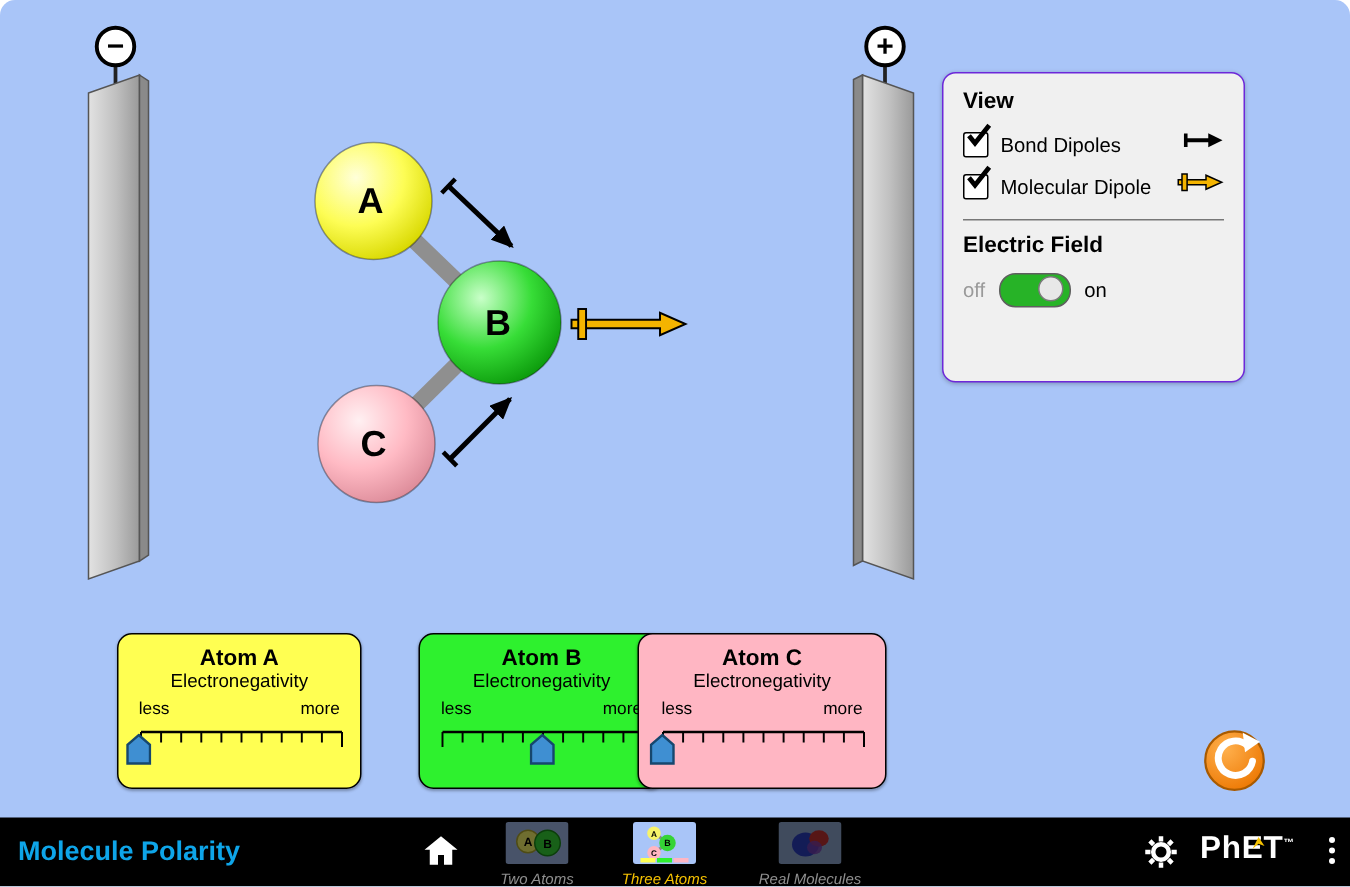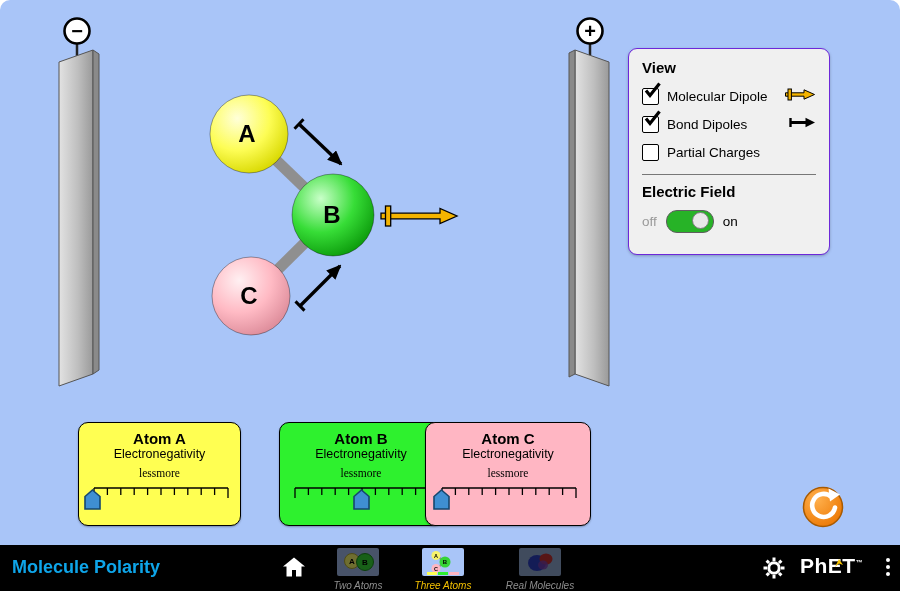--- a/index.html
+++ b/index.html
@@ -31,21 +31,21 @@
 
   
   .en-panel{position:absolute;top:422px;height:104px;border:1.5px solid #000;border-radius:10px;
     box-sizing:border-box;text-align:center;box-shadow:0 1px 2px rgba(0,0,0,.3);}
   .en-panel.a{left:78px;width:163px;background:#ffff52;}
   .en-panel.b{left:252px;width:164px;background:#2ef12e;margin-left:27px;}
   .en-panel.c{left:425px;width:166px;background:#ffb6c3;border-radius:10px;}
   .panel-title{font-weight:bold;font-size:15px;margin-top:7px;}
   .panel-sub{font-size:12.5px;}
   .en-slider{position:relative;width:134px;margin:6px auto 0;height:48px;text-align:left;}
-  .minmax{display:flex;justify-content:center;font-size:11.5px;font-family:Liberation Serif, serif;}
+  .minmax{display:flex;justify-content:space-between;font-size:11.5px;}
   .track-svg{display:block;margin-top:1px;}
   .thumb{position:absolute;top:22px;width:17px;height:21px;cursor:pointer;}
 
   
   .reset-btn{position:absolute;left:802px;top:486px;width:42px;height:42px;cursor:pointer;}
 
   
   .navbar{position:absolute;left:0;top:545px;width:900px;height:46px;background:#000;}
   .nav-title{position:absolute;left:12px;top:12px;font-size:18px;color:#0ea5e9;font-weight:bold;}
   .home-btn{position:absolute;left:282px;top:11px;width:24px;height:22px;cursor:pointer;}
@@ -142,51 +142,45 @@
 
   <div class="view-panel">
     <div class="vp-title">View</div>
 
     <div class="check-row">
       <span class="checkbox checked">
         <svg class="check" width="19" height="17" viewBox="0 0 19 17">
           <path d="M3,8.5 L7,13.5 L16.5,1.5" fill="none" stroke="#000" stroke-width="3.2"></path>
           </svg>
       </span>
-      <span class="check-label">Molecular Dipole</span>
-      <span class="row-icon">
-        <svg width="33" height="13" viewBox="0 0 33 13">
-          <path d="M2.5,4.8 H21 V1.8 L31.5,6.5 L21,11.2 V8.2 H2.5 Z" fill="#f4b400" stroke="#000"></path>
-          <rect x="5" y="1" width="3.4" height="11" fill="#f4b400" stroke="#000"></rect>
-          </svg>
-      </span>
-    </div>
-
-    <div class="check-row">
-      <span class="checkbox checked">
-        <svg class="check" width="19" height="17" viewBox="0 0 19 17">
-          <path d="M3,8.5 L7,13.5 L16.5,1.5" fill="none" stroke="#000" stroke-width="3.2"></path>
-          </svg>
-      </span>
       <span class="check-label">Bond Dipoles</span>
       <span class="row-icon">
         <svg width="30" height="13" viewBox="0 0 30 13">
           <line x1="4.5" y1="6.5" x2="20" y2="6.5" stroke="#000" stroke-width="2.8"></line>
           <path d="M19.5,1.8 L29,6.5 L19.5,11.2 Z" fill="#000"></path>
           <line x1="4.5" y1="2" x2="4.5" y2="11" stroke="#000" stroke-width="2.4"></line>
           </svg>
       </span>
     </div>
 
     <div class="check-row">
-      <span class="checkbox">
-        
-      </span>
-      <span class="check-label">Partial Charges</span>
-    </div>
+      <span class="checkbox checked">
+        <svg class="check" width="19" height="17" viewBox="0 0 19 17">
+          <path d="M3,8.5 L7,13.5 L16.5,1.5" fill="none" stroke="#000" stroke-width="3.2"></path>
+          </svg>
+      </span>
+      <span class="check-label">Molecular Dipole</span>
+      <span class="row-icon">
+        <svg width="33" height="13" viewBox="0 0 33 13">
+          <path d="M2.5,4.8 H21 V1.8 L31.5,6.5 L21,11.2 V8.2 H2.5 Z" fill="#f4b400" stroke="#000"></path>
+          <rect x="5" y="1" width="3.4" height="11" fill="#f4b400" stroke="#000"></rect>
+          </svg>
+      </span>
+    </div>
+
 
     <hr class="vp-divider">
 
     <div class="ef-title">Electric Field</div>
     <div class="ef-row">
       <span class="ef-off">off</span>
       <span class="switch on">
         <span class="knob"></span>
       </span>
       <span class="ef-on">on</span>

